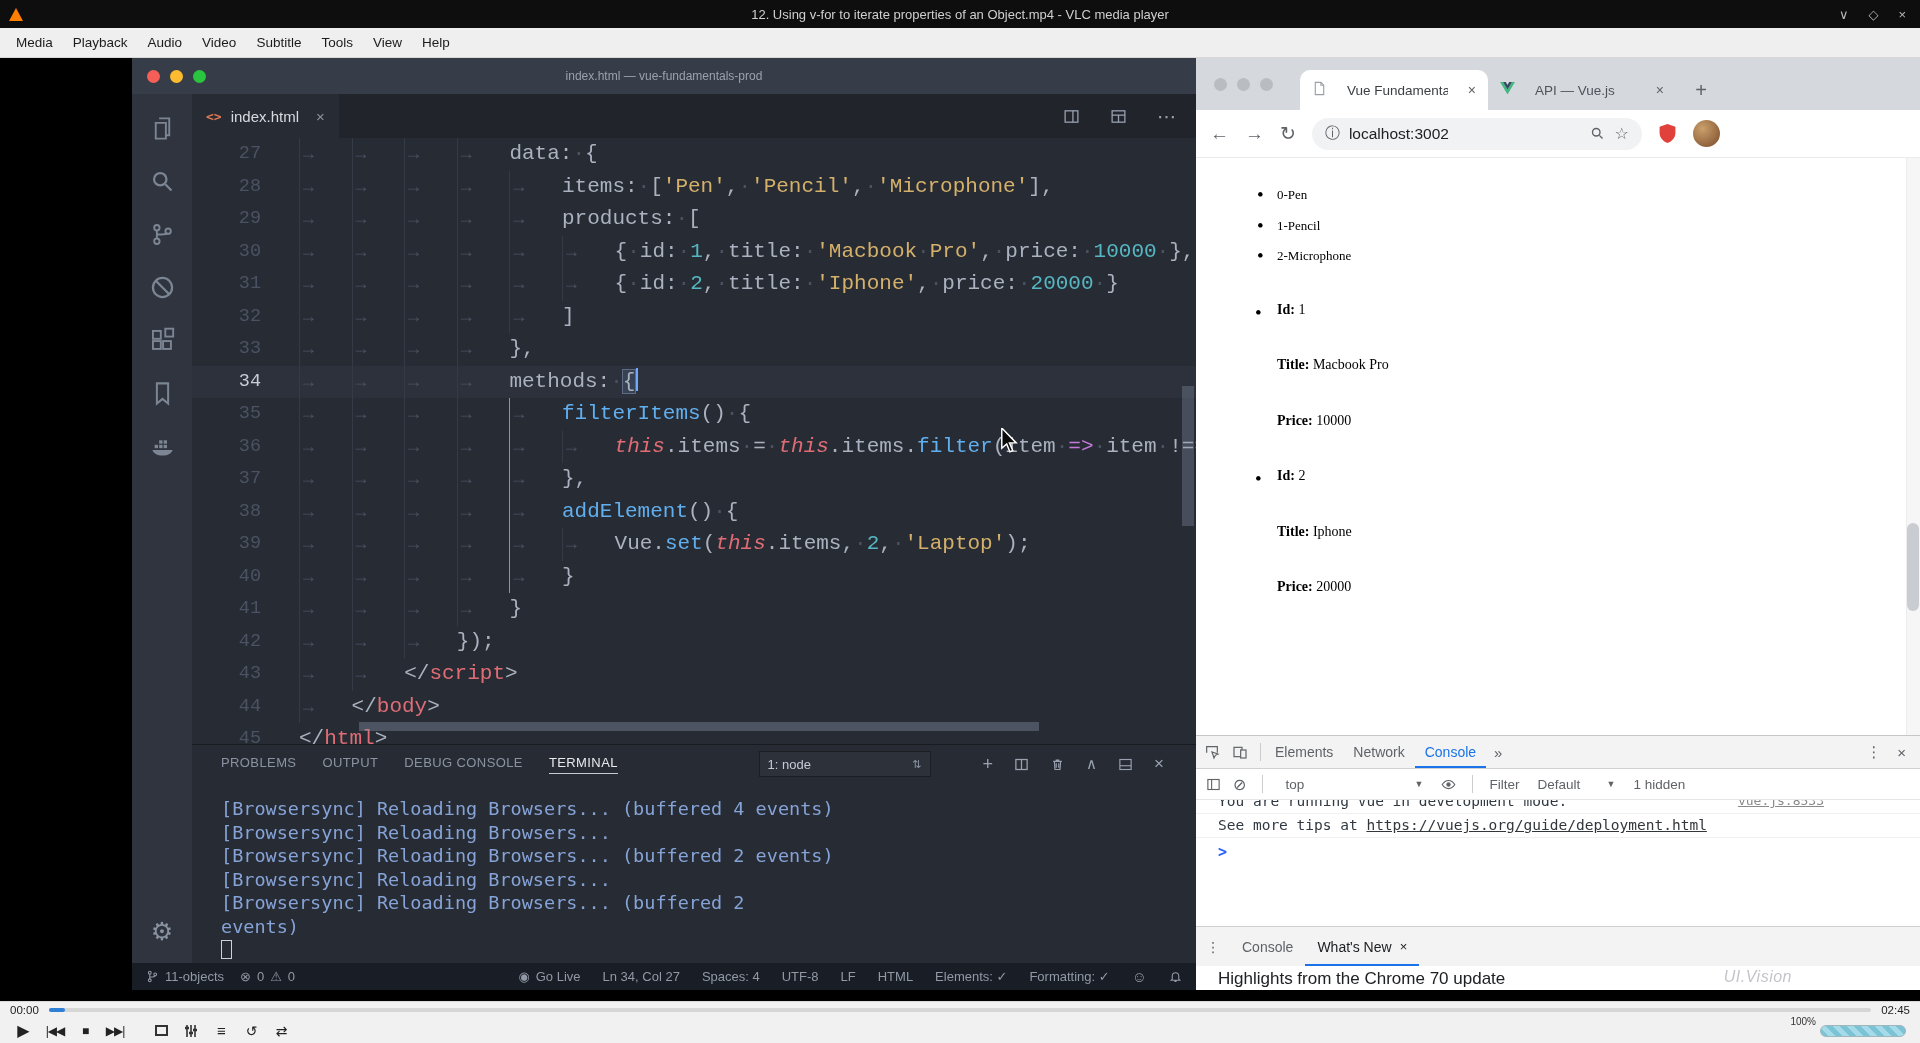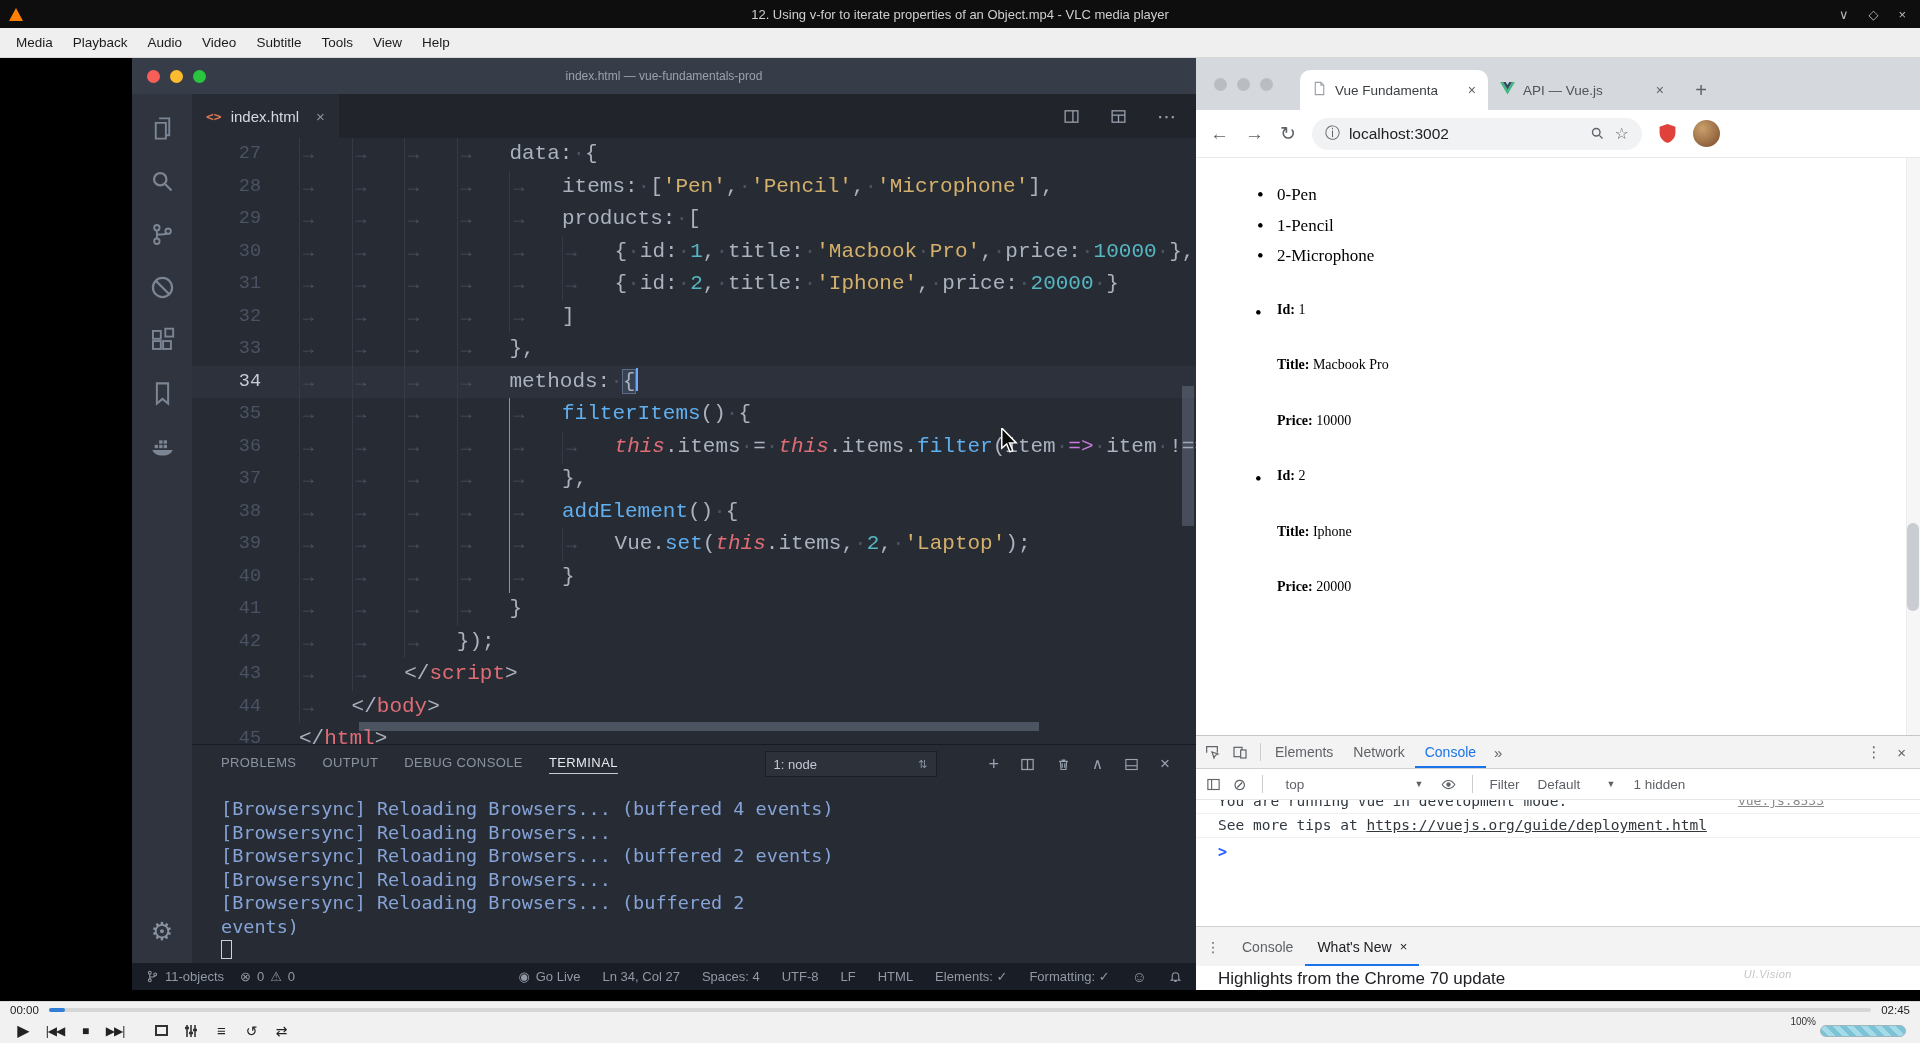--- a/index.html
+++ b/index.html
@@ -52,56 +52,56 @@
   .tk-o{color:#c678dd}
   .tk-t{color:#e06c75}
   .tk-w{color:#4a5161}
   .tk-box{color:#abb2bf;background:rgba(90,110,150,.28);outline:1px solid #5f6a84}
   .curbar{display:inline-block;width:2px;height:23px;background:#6fa8ff;vertical-align:-4px;margin-left:1px}
   .edit-vscroll{position:absolute;right:2px;top:248px;width:12px;height:140px;background:rgba(140,150,170,.32)}
   .edit-hscroll{position:absolute;left:167px;top:584px;width:680px;height:9px;background:rgba(140,150,170,.38)}
   .mouse-cursor{position:absolute;left:806px;top:290px;z-index:5}
 
   .panel{height:219px;border-top:1px solid #181b20;display:flex;flex-direction:column;background:#272c34}
-  .panel-head{height:38px;display:flex;align-items:center;padding:0 14px 0 29px;gap:26px;flex:none}
+  .panel-head{height:38px;display:flex;align-items:center;padding:0 20px 0 29px;gap:26px;flex:none}
   .ptab{font-size:13px;letter-spacing:.4px;color:#8b93a1}
   .ptab.active{color:#e8eaee;border-bottom:1px solid #c6cbd4;padding-bottom:3px}
   .pselect{margin-left:auto;width:172px;height:26px;border:1px solid #1b1e24;background:#2c313a;color:#c5cbd6;font-size:13px;display:flex;align-items:center;justify-content:space-between;padding:0 8px}
   .picons{display:flex;gap:21px;color:#9aa2b1;margin-left:26px;padding-right:12px;font-size:15px;align-items:center}
   .picons svg{width:15px;height:15px}
   .term{flex:1;padding:14px 0 0 29px;font-family:"DejaVu Sans Mono",monospace;font-size:18.5px;line-height:23.5px;color:#86a3d8;overflow:hidden}
   .term-cursor{display:inline-block;width:11px;height:19px;border:1px solid #cdd2da;vertical-align:-3px}
 
   .statusbar{height:27px;background:#191d25;display:flex;align-items:center;padding:0 14px;gap:16px;color:#9199a6;font-size:13px}
   .sb-group{display:flex;align-items:center;gap:6px}
   .sb-right{margin-left:auto;display:flex;align-items:center;gap:22px}
   .statusbar svg{width:13px;height:13px}
 
   
   .chrome{position:absolute;left:1196px;top:0;width:724px;height:932px;background:#fff;display:flex;flex-direction:column}
   .tabstrip{height:52px;background:#d5d8dd;position:relative;flex:none}
   .c-traffic{position:absolute;left:18px;top:20px;display:flex;gap:10px}
   .c-dot{width:13px;height:13px;border-radius:50%;background:#b9bcc1}
   .ctabs{position:absolute;left:104px;bottom:0;display:flex;align-items:flex-end;height:40px}
-  .ctab{width:188px;height:40px;display:flex;align-items:center;padding:0 12px;gap:8px;font-size:13.5px;color:#50545a}
+  .ctab{width:188px;height:40px;display:flex;align-items:center;padding:0 12px;gap:20px;font-size:13.5px;color:#50545a}
   .ctab.active{background:#fff;border-radius:10px 10px 0 0;color:#3c4043}
   .ctab-label{flex:1;overflow:hidden;white-space:nowrap}
   .ctab .tclose{color:#5f6368;font-size:14px}
   .newtab{width:30px;height:30px;margin:0 0 5px 10px;display:flex;align-items:center;justify-content:center;color:#5f6368;font-size:20px;align-self:flex-end}
   .ctoolbar{height:48px;background:#fff;display:flex;align-items:center;padding:0 14px;gap:16px;border-bottom:1px solid #e8eaed;flex:none}
   .nav-ic{color:#5f6368;font-size:19px}
   .omnibox{width:330px;height:32px;background:#f0f2f4;border-radius:16px;display:flex;align-items:center;padding:0 13px;gap:9px}
   .omni-info{color:#5f6368;font-size:15px}
   .omni-url{color:#202124;font-size:15.5px;flex:1}
   .omni-right{display:flex;gap:10px;align-items:center;color:#5f6368}
   .avatar{width:27px;height:27px;border-radius:50%;background:radial-gradient(circle at 35% 32%,#caa06b,#7a4a2b)}
 
   .cpage{height:577px;position:relative;font-family:"Liberation Serif",serif;color:#000;overflow:hidden;flex:none;background:#fff}
   .plist{margin:22px 0 0 59px;list-style:none}
-  .plist li{padding-left:22px;position:relative;font-size:17px;line-height:30.5px}
+  .plist li{padding-left:22px;position:relative;font-size:13px;line-height:30.5px}
   .plist li::before{content:"•";position:absolute;left:2px;font-size:19px}
   .prodrows{margin:30px 0 0 81px}
   .prow{position:relative;height:55.5px;font-size:14px}
   .prow.bullet::before{content:"•";position:absolute;left:-22px;font-size:19px}
   .cpage-scrolltrack{position:absolute;right:0;top:0;width:14px;height:100%;background:#f6f6f6;border-left:1px solid #ececec}
   .cpage-thumb{position:absolute;right:1px;top:365px;width:12px;height:88px;background:#c9cdd1;border-radius:6px}
 
   .devtools{height:255px;border-top:1px solid #c6c6c6;display:flex;flex-direction:column;background:#fff;flex:none}
   .dt-tabs{height:33px;background:#f3f3f3;border-bottom:1px solid #d0d0d0;display:flex;align-items:center;font-size:14px;color:#5f6368;padding:0 8px;flex:none}
   .dt-left-ic{display:flex;align-items:center;gap:12px;margin-right:8px;color:#5f6368}
@@ -120,21 +120,21 @@
   .msg{padding:3px 22px 4px;border-bottom:1px solid #f0f0f0;position:relative}
   .msg.clip{margin-top:-10px}
   .msg-src{position:absolute;right:96px;top:3px;color:#8a8a8a;text-decoration:underline;font-size:13px}
   .msg-text{display:inline-block;max-width:575px;vertical-align:top}
   .msg-link{text-decoration:underline;color:#32373c}
   .prompt{padding:5px 22px;color:#2962ff;font-weight:bold;font-size:15px;font-family:"DejaVu Sans Mono",monospace}
   .dt-drawer{height:40px;border-top:1px solid #d0d0d0;background:#f3f3f3;display:flex;align-items:center;font-size:14px;color:#5f6368;padding:0 10px;flex:none}
   .drawer-tab{padding:0 12px;height:100%;display:flex;align-items:center;gap:8px}
   .drawer-tab.active{color:#202124;box-shadow:inset 0 -2px 0 #1a73e8}
   .dt-wn{height:25px;background:#fff;position:relative;padding:3px 0 0 22px;font-size:17px;color:#202124;font-family:"Liberation Sans",sans-serif}
-  .watermark{position:absolute;right:128px;top:2px;opacity:.35;font-size:11px;font-style:italic;color:#556;letter-spacing:.5px}
+  .watermark{position:absolute;right:128px;top:2px;opacity:.35;font-size:16px;font-style:italic;color:#556;letter-spacing:.5px}
 
   
   .bottombar{position:absolute;left:0;top:1001px;width:1920px;height:42px;background:#f1f1f1;border-top:1px solid #d9d9d9}
   .seekrow{height:16px;display:flex;align-items:center;padding:0 10px;gap:10px}
   .vtime{font-size:11.5px;color:#222}
   .seektrack{flex:1;height:4px;background:#d6d6d6;border-radius:2px;position:relative}
   .seekfill{position:absolute;left:0;top:0;height:4px;width:16px;background:#2f7fd6;border-radius:2px}
   .controlsrow{height:25px;display:flex;align-items:center;padding:0 8px;gap:4px;color:#222}
   .cbtn{min-width:26px;height:22px;display:flex;align-items:center;justify-content:center;font-size:12px;letter-spacing:-1px}
   .cbtn.play{font-size:16px;min-width:30px}

